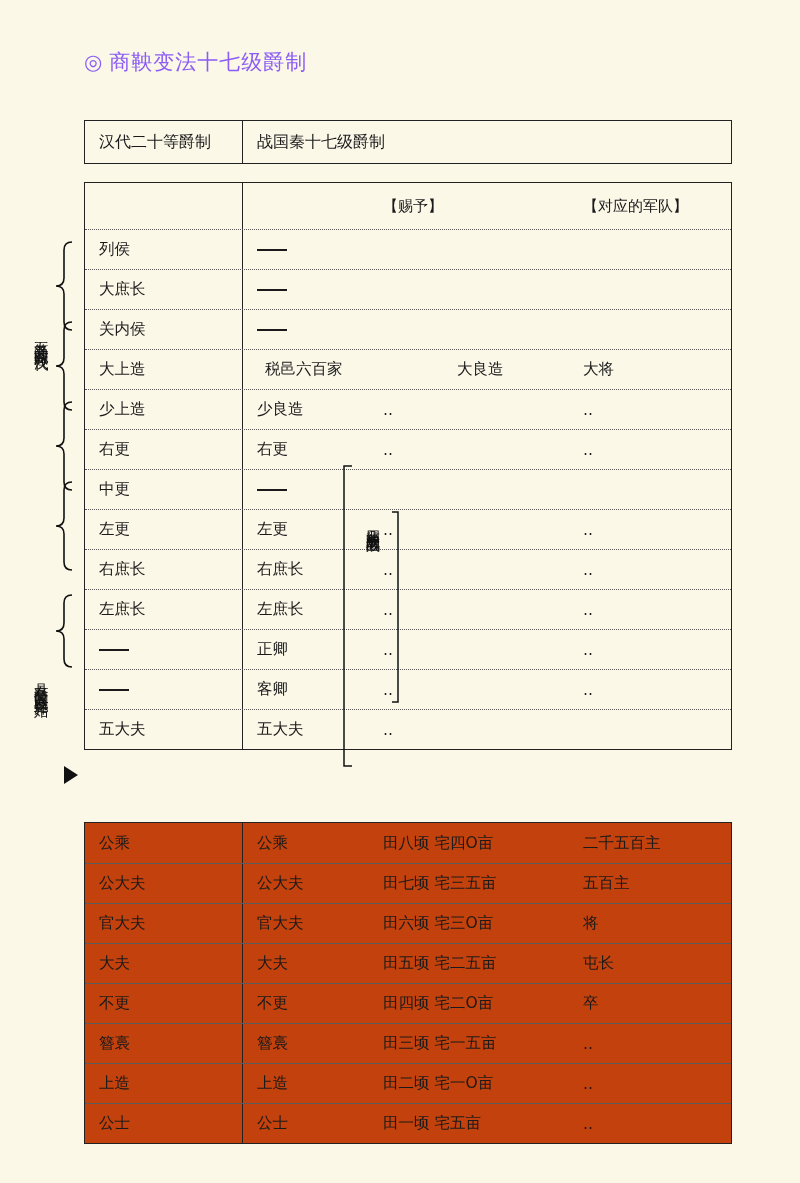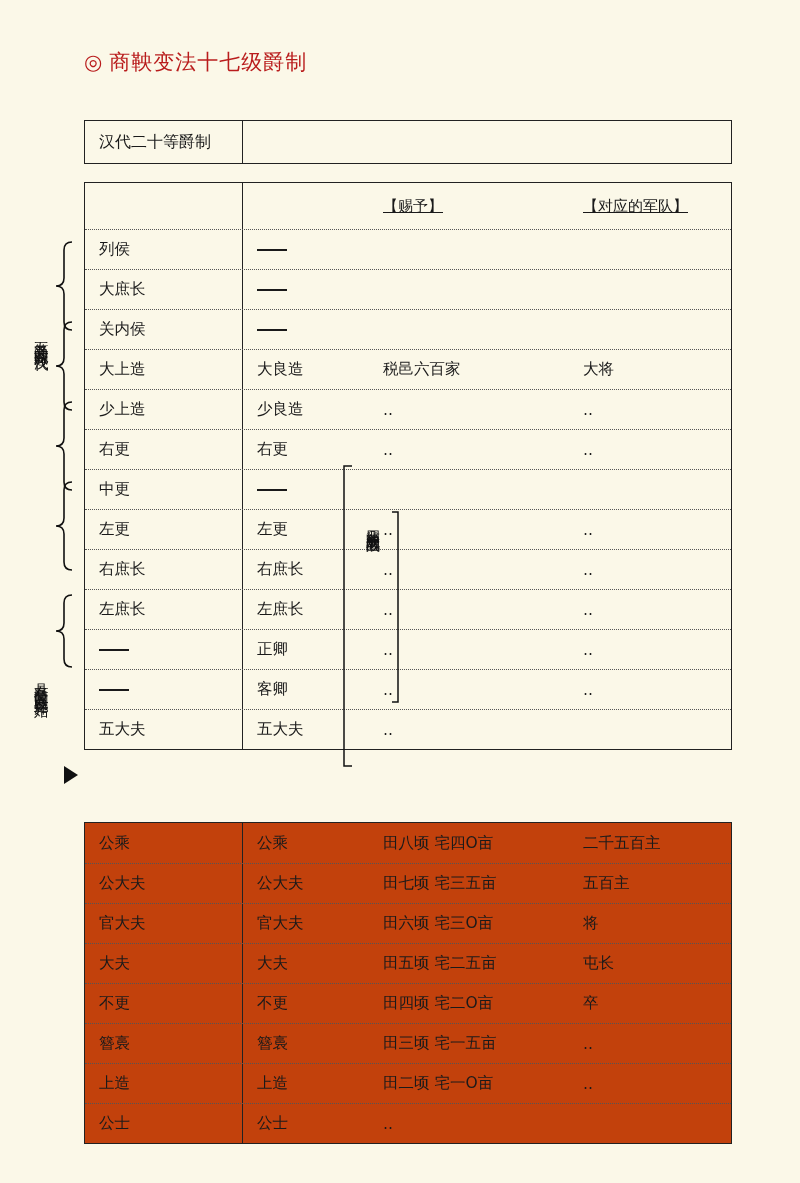--- a/index.html
+++ b/index.html
@@ -20,21 +20,21 @@
     width: 800px;
     height: 1183px;
   }
   
   .title {
     position: absolute;
     left: 84px;
     top: 48px;
     font-size: 21px;
     letter-spacing: 1px;
-    color: #b91c1c;
+    color: #8b5cf6;
     white-space: nowrap;
   }
   .title .marker {
     margin-right: 6px;
   }
 
   
   .header-table {
     position: absolute;
     left: 84px;
@@ -74,21 +74,20 @@
     background: #fbf8e8;
   }
   .row {
     display: flex;
     height: 40px;
     box-sizing: border-box;
     position: relative;
   }
   .row.hdr {
     height: 46px;
-    text-decoration: underline;
   }
   .row + .row {
     border-top: 1px dotted #555;
   }
   .col {
     box-sizing: border-box;
     display: flex;
     align-items: center;
     font-size: 15.5px;
     padding-left: 14px;
@@ -193,20 +192,21 @@
 <body>
 
 <div class="page">
 
   <div class="title">
     <span class="marker">◎</span><span>商鞅变法十七级爵制</span>
   </div>
 
   <div class="header-table">
     <div class="cell c1">汉代二十等爵制</div>
+    <div class="cell c2">战国秦十七级爵制</div>
   </div>
 
   <div class="main-table" id="main-table">
     <div class="row hdr">
       <div class="col c-han"></div>
       <div class="col c-qin"></div>
       <div class="col c-gift">【赐予】</div>
       <div class="col c-army">【对应的军队】</div>
     </div>
   <div class="row">
@@ -228,22 +228,22 @@
       <div class="row">
         <div class="col c-han">关内侯</div>
         <div class="col c-qin">
           <span class="dash"></span>
         </div>
         <div class="col c-gift"></div>
         <div class="col c-army"></div>
       </div>
       <div class="row">
         <div class="col c-han">大上造</div>
+        <div class="col c-gift">税邑六百家</div>
         <div class="col c-qin">大良造</div>
-        <div class="col c-gift">税邑六百家</div>
         <div class="col c-army">大将</div>
       </div>
       <div class="row">
         <div class="col c-han">少上造</div>
         <div class="col c-qin">少良造</div>
         <div class="col c-gift">
           <span class="dots">‥</span>
         </div>
         <div class="col c-army">
           <span class="dots">‥</span>
@@ -373,20 +373,21 @@
         <div class="col c-han">上造</div>
         <div class="col c-qin">上造</div>
         <div class="col c-gift">田二顷 宅一O亩</div>
         <div class="col c-army">
           <span class="dots">‥</span>
         </div>
       </div>
       <div class="row">
         <div class="col c-han">公士</div>
         <div class="col c-qin">公士</div>
+        <div class="col c-gift">田一顷 宅五亩</div>
         <div class="col c-army">
           <span class="dots">‥</span>
         </div>
       </div>
     </div>
 
   <div class="vlabel" id="vlabel-han">五等爵的观念（汉代）</div>
   <div class="vlabel" id="vlabel-start">具有爵位的人从这里开始</div>
   <div class="vlabel" id="vlabel-sidengjue">四等爵的观念（战国）</div>
 

